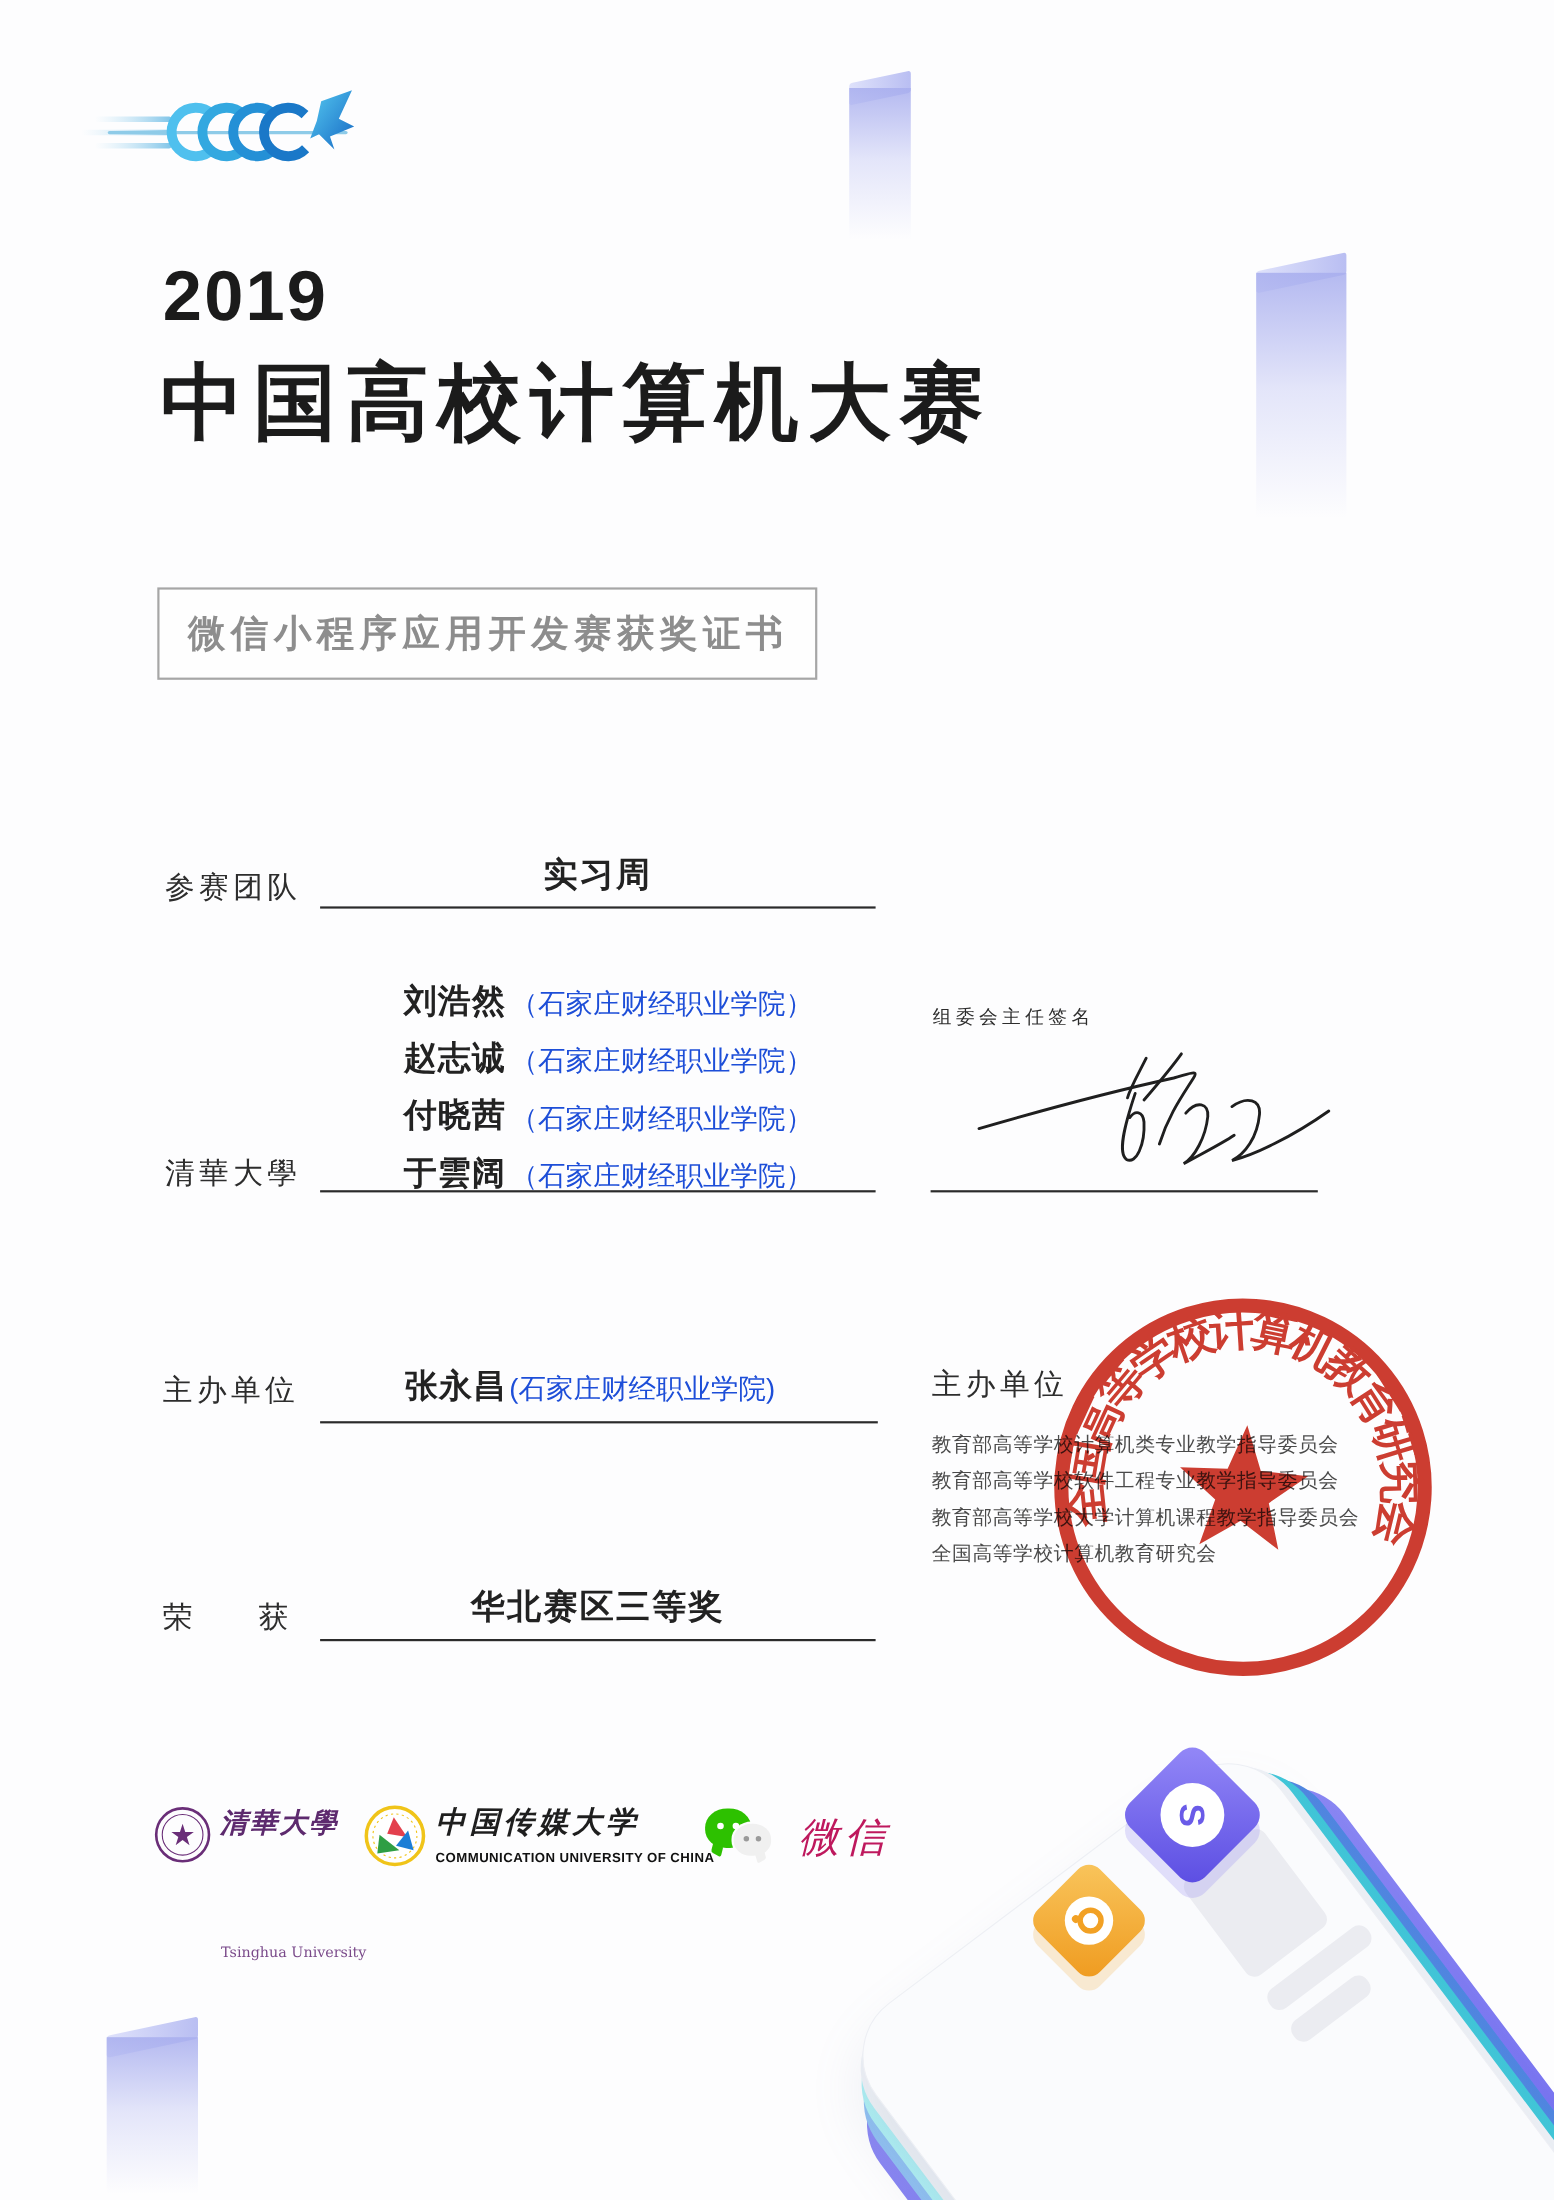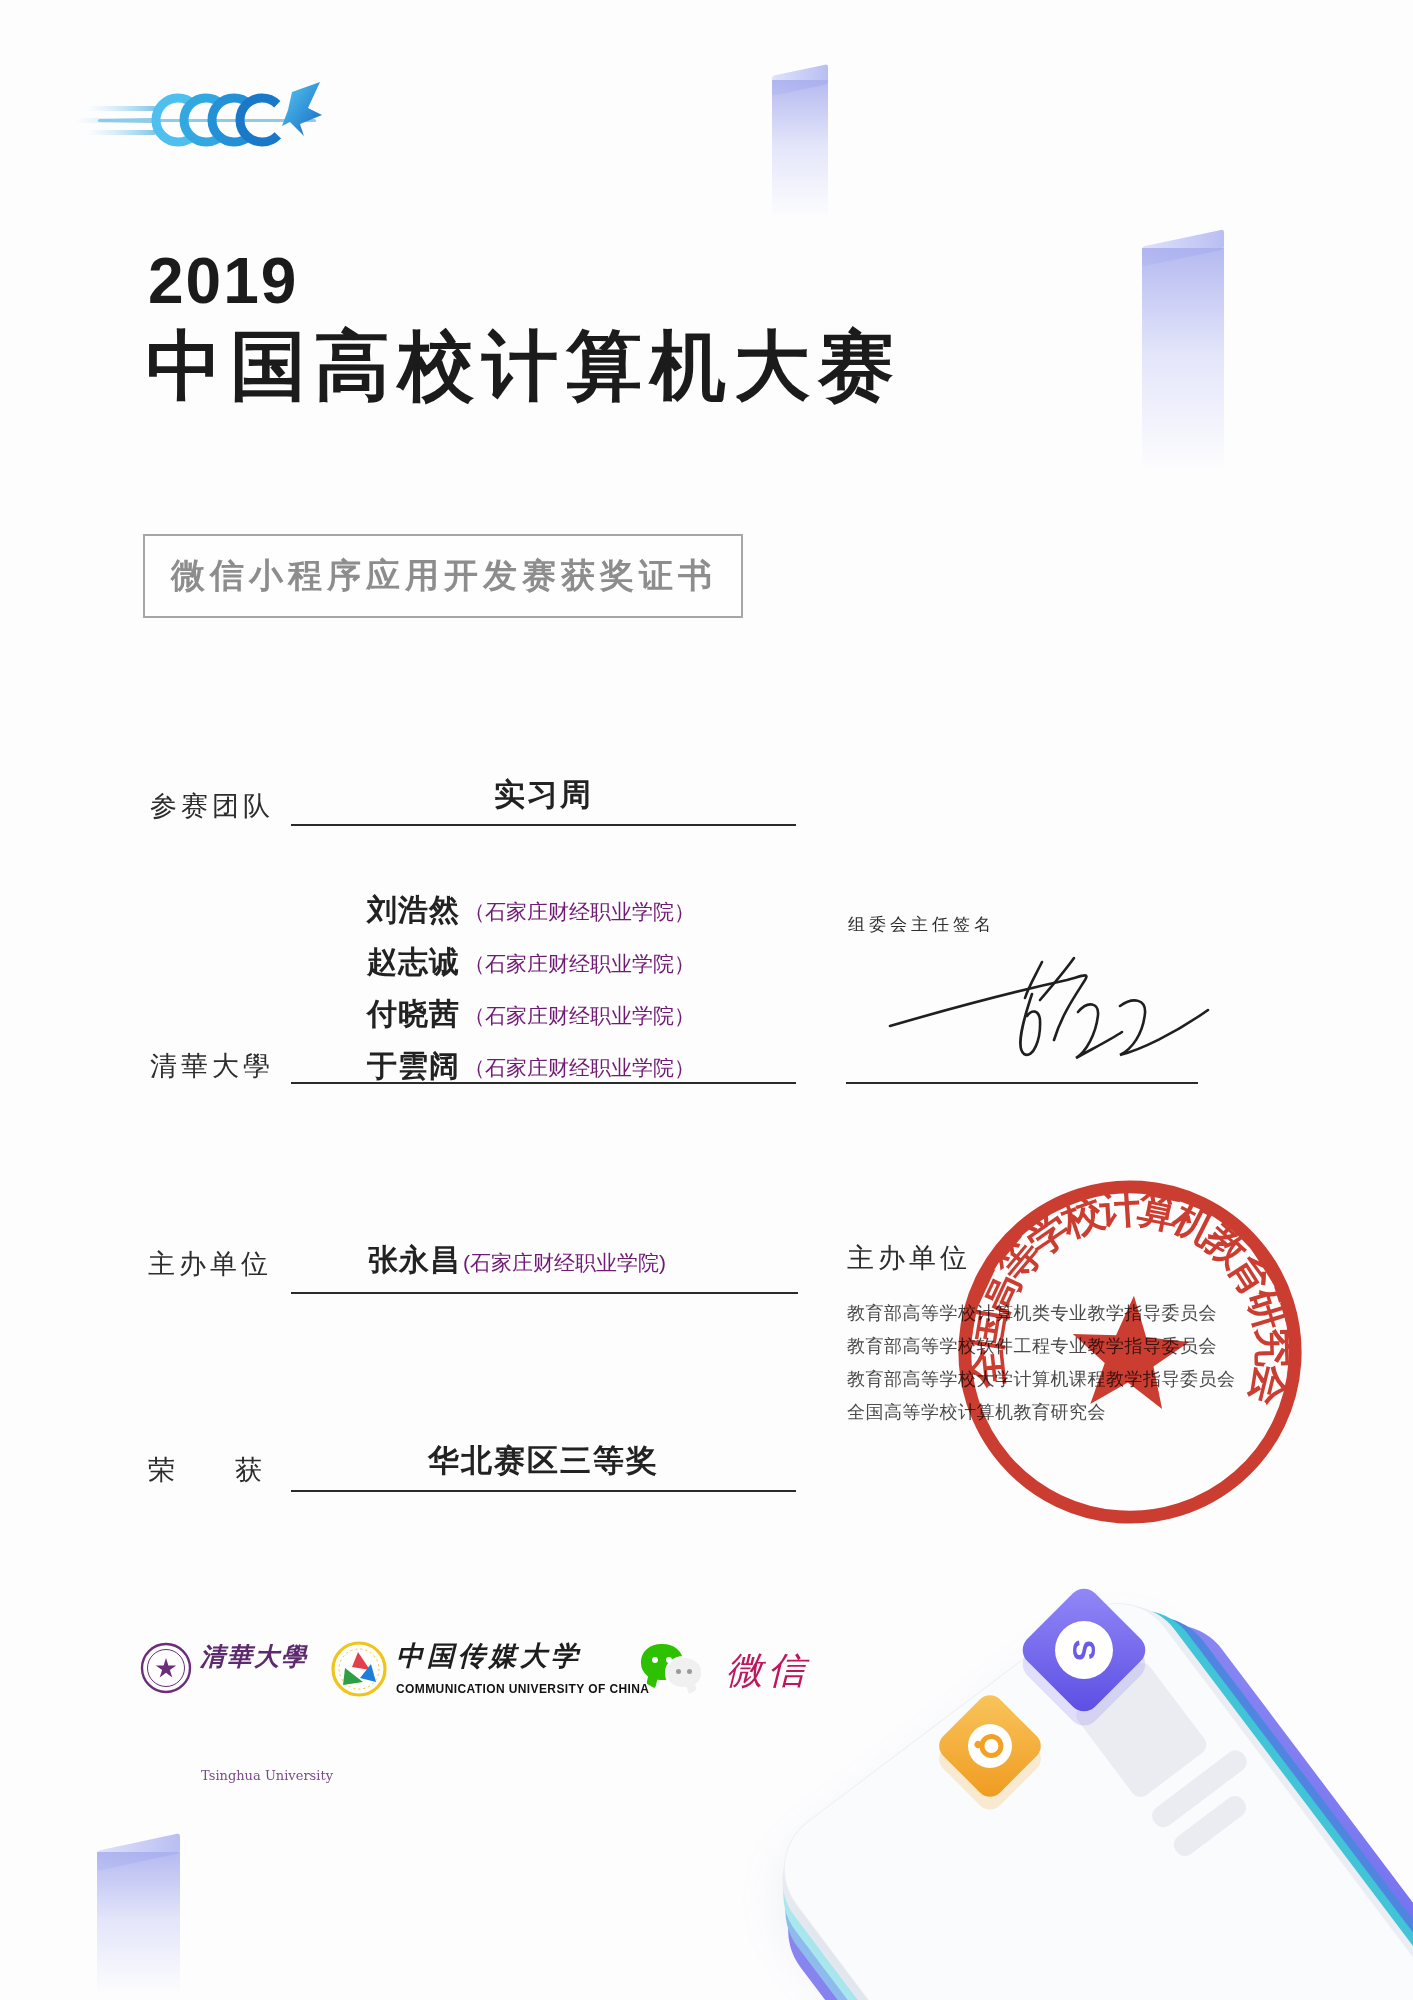--- a/index.html
+++ b/index.html
@@ -13,36 +13,36 @@
   .pillar{position:absolute;z-index:0;}
   .pillar .body{position:absolute;left:0;top:10px;width:100%;height:100%;
     background:linear-gradient(180deg, rgba(168,174,238,.85) 0%, rgba(196,200,244,.45) 45%, rgba(255,255,255,0) 95%);}
   .pillar .cap{position:absolute;left:0;top:0;width:100%;height:20px;
     background:linear-gradient(90deg,#dfe2fb,#b9bef2);transform:skewY(-12deg);border-radius:3px;}
   #pillar-top{left:772px;top:70px;width:56px;height:145px;}
   #pillar-right{left:1142px;top:238px;width:82px;height:235px;}
   #pillar-bottom-left{left:97px;top:1842px;width:83px;height:150px;}
   
   #logo{position:absolute;left:68px;top:78px;width:256px;height:84px;z-index:2;}
-  #year{position:absolute;left:148px;top:244px;font-size:64px;font-weight:600;letter-spacing:2px;color:#1b1b1b;z-index:2;}
+  #year{position:absolute;left:148px;top:232px;font-size:64px;font-weight:600;letter-spacing:2px;color:#1b1b1b;z-index:2;}
   #title{position:absolute;left:146px;top:316px;font-size:76px;font-weight:600;letter-spacing:8px;color:#1b1b1b;z-index:2;white-space:nowrap;}
   #subtitle-box{position:absolute;left:143px;top:534px;width:570px;height:80px;border:2px solid #a6a6a6;
     display:flex;align-items:center;padding-left:26px;z-index:2;background:rgba(255,255,255,.4);}
   #subtitle-box span{font-size:34px;color:#8d8d8d;letter-spacing:5px;white-space:nowrap;font-weight:bold;}
   
   .label{position:absolute;font-size:27px;color:#2d2d2d;letter-spacing:4px;font-weight:500;z-index:2;white-space:nowrap;}
   .underline{position:absolute;border-top:2px solid #2b2b2b;z-index:2;}
   .center-value{position:absolute;text-align:center;font-weight:700;color:#222;z-index:2;}
   #team-label{left:150px;top:788px;}
   #team-value{left:291px;top:774px;width:505px;font-size:31px;letter-spacing:2px;}
   #team-underline{left:291px;top:824px;width:505px;}
   #members-list{position:absolute;left:367px;top:884px;z-index:2;}
   .member-row{height:52px;display:flex;align-items:center;}
   .m-name{font-size:30px;font-weight:700;color:#222;letter-spacing:1px;}
-  .m-school{font-size:21px;color:#701a75;margin-left:4px;padding-top:4px;text-align:right;}
+  .m-school{font-size:25px;color:#1d4ed8;margin-left:4px;padding-top:4px;text-align:right;}
   #members-label{left:150px;top:1048px;}
   #members-underline{left:291px;top:1082px;width:505px;}
   #sign-label{left:848px;top:913px;font-size:17px;}
   #signature{position:absolute;left:882px;top:952px;width:330px;height:132px;z-index:2;}
   #sign-underline{left:846px;top:1082px;width:352px;}
   #teacher-label{left:148px;top:1246px;}
   #teacher-value{position:absolute;left:368px;top:1240px;display:flex;align-items:center;z-index:2;}
   #teacher-value .m-name{font-size:30px;}
   #teacher-value .m-school{margin-left:2px;}
   #teacher-underline{left:291px;top:1292px;width:507px;}

